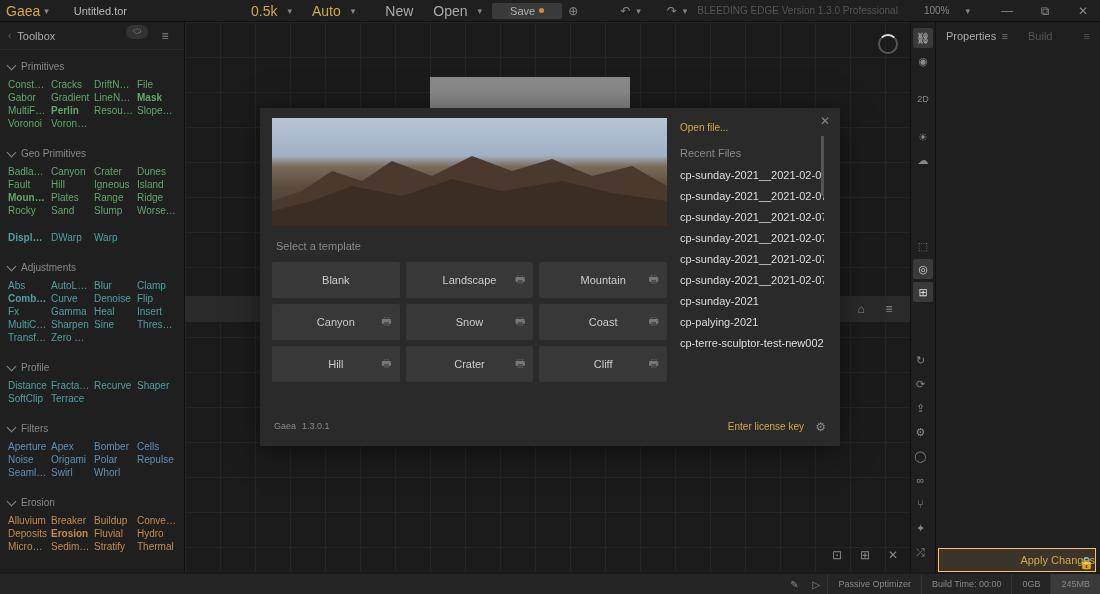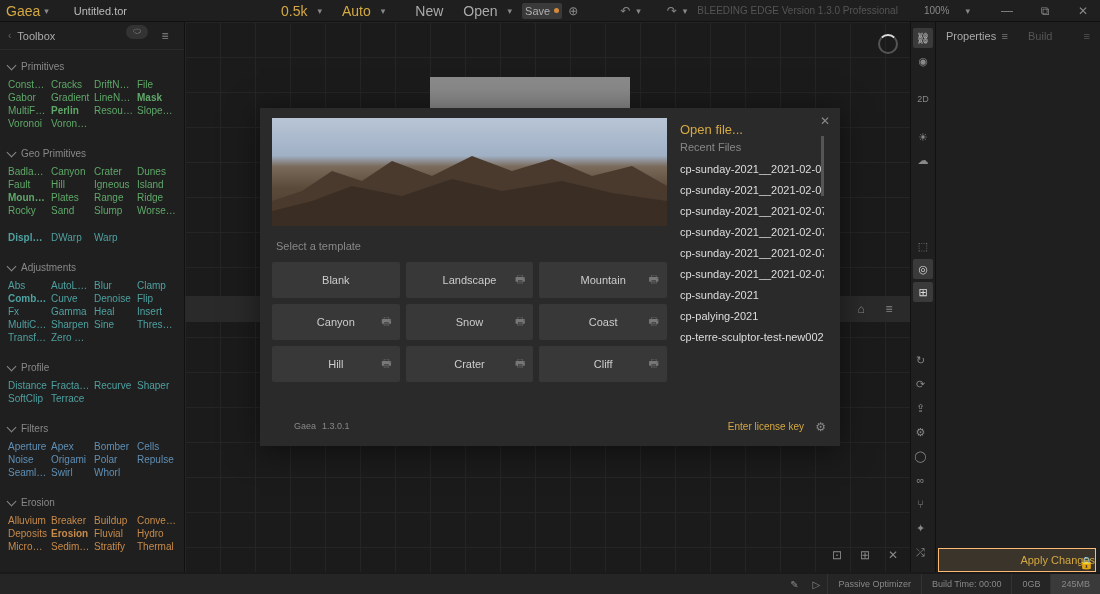--- a/index.html
+++ b/index.html
@@ -3,21 +3,21 @@
 <meta charset="utf-8">
 <style>
 * { margin: 0; padding: 0; box-sizing: border-box; }
 body { font-family: 'Segoe UI', Arial, sans-serif; background: #1a1a1a; color: #b0b0b0; font-size: 11px; overflow: hidden; width: 1100px; height: 594px; position: relative; }
 .header { height: 22px; background: #1f1f1f; display: flex; align-items: center; padding: 0 6px; border-bottom: 1px solid #111; }
 .logo { color: #d4a843; font-size: 14px; font-weight: 500; margin-right: 4px; }
 .chev { font-size: 9px; color: #888; margin-right: 10px; }
 .filename { color: #bbb; font-size: 11px; margin-right: auto; padding: 0 15px; }
 .header-item { padding: 0 10px; font-size: 14px; color: #aaa; cursor: pointer; }
 .hi-yellow { color: #d4a843; }
-.hi-save { background: #3a3a3a; padding: 2px 3px; border-radius: 2px; display: flex; align-items: center; gap: 4px; }
+.hi-save { background: #3a3a3a; padding: 2px 18px; border-radius: 2px; display: flex; align-items: center; gap: 4px; }
 .dot-orange { width: 5px; height: 5px; background: #d68a3c; border-radius: 50%; display: inline-block; }
 .header-right { display: flex; align-items: center; gap: 16px; color: #666; }
 .icon-btn { width: 22px; height: 22px; display: flex; align-items: center; justify-content: center; cursor: pointer; font-size: 12px; color: #888; }
 .main { display: flex; height: 550px; }
 .toolbox { width: 185px; background: #1f1f1f; border-right: 1px solid #111; overflow-y: auto; }
 .toolbox-hdr { height: 28px; display: flex; align-items: center; padding: 0 8px; border-bottom: 1px solid #2a2a2a; }
 .toolbox-title { color: #aaa; font-size: 11px; }
 .tb-chevleft { color: #666; font-size: 10px; margin-right: 6px; }
 .tb-icons { margin-left: auto; display: flex; gap: 6px; }
 .cat { padding: 6px 8px 2px 8px; }
@@ -54,24 +54,24 @@
 .status-mem { background: #3a3a3a; padding: 0 10px; }
 .modal-backdrop { position: absolute; top: 108px; left: 260px; width: 580px; height: 338px; background: #2a2a2a; box-shadow: 0 4px 30px rgba(0,0,0,0.5); }
 .modal-close { position: absolute; top: 6px; right: 10px; color: #888; cursor: pointer; font-size: 12px; }
 .modal-left { position: absolute; top: 10px; left: 12px; width: 395px; }
 .modal-img { width: 395px; height: 108px; background: linear-gradient(180deg, #b8c5d6 0%, #a0b0c5 35%, #7a6a5a 45%, #5a4a3a 65%, #4a3a30 100%); position: relative; overflow: hidden; }
 .mountain-svg { position: absolute; bottom: 0; left: 0; width: 100%; height: 75px; }
 .sel-tpl { color: #888; font-size: 11px; margin-top: 14px; margin-bottom: 10px; padding-left: 4px; }
 .tpl-grid { display: grid; grid-template-columns: repeat(3, 1fr); gap: 6px; }
 .tpl-btn { height: 36px; background: #383838; border-radius: 2px; display: flex; align-items: center; justify-content: center; color: #ccc; font-size: 11px; cursor: pointer; position: relative; }
 .tpl-icon { position: absolute; right: 8px; color: #777; font-size: 11px; }
-.modal-brand { position: absolute; bottom: 14px; left: 32px; color: #ddd; font-size: 14px; }
+.modal-brand { position: absolute; bottom: 14px; left: 12px; color: #ddd; font-size: 14px; }
 .modal-brand span { font-size: 9px; color: #888; margin-left: 2px; }
 .modal-right { position: absolute; top: 14px; right: 16px; bottom: 14px; left: 420px; display: flex; flex-direction: column; }
-.open-file { color: #d4a843; font-size: 13px; margin-bottom: 4px; cursor: pointer; }
+.open-file { color: #d4a843; font-size: 10px; margin-bottom: 14px; cursor: pointer; }
 .recent-lbl { color: #888; font-size: 11px; margin-bottom: 10px; }
 .recent-list { display: flex; flex-direction: column; gap: 9px; overflow: hidden; }
 .recent-item { color: #ddd; font-size: 11px; cursor: pointer; white-space: nowrap; overflow: hidden; }
 .scroll-ind { position: absolute; right: 0; top: 14px; width: 3px; height: 60px; background: #555; }
 .enter-lic { position: absolute; bottom: 14px; right: 36px; color: #d4a843; font-size: 10px; cursor: pointer; }
 .lic-gear { position: absolute; bottom: 12px; right: 14px; color: #888; font-size: 12px; cursor: pointer; }
 svg { display: block; }
 .props-lock { position: absolute; bottom: 24px; right: 6px; color: #888; font-size: 12px; }
 </style>
 </head>

